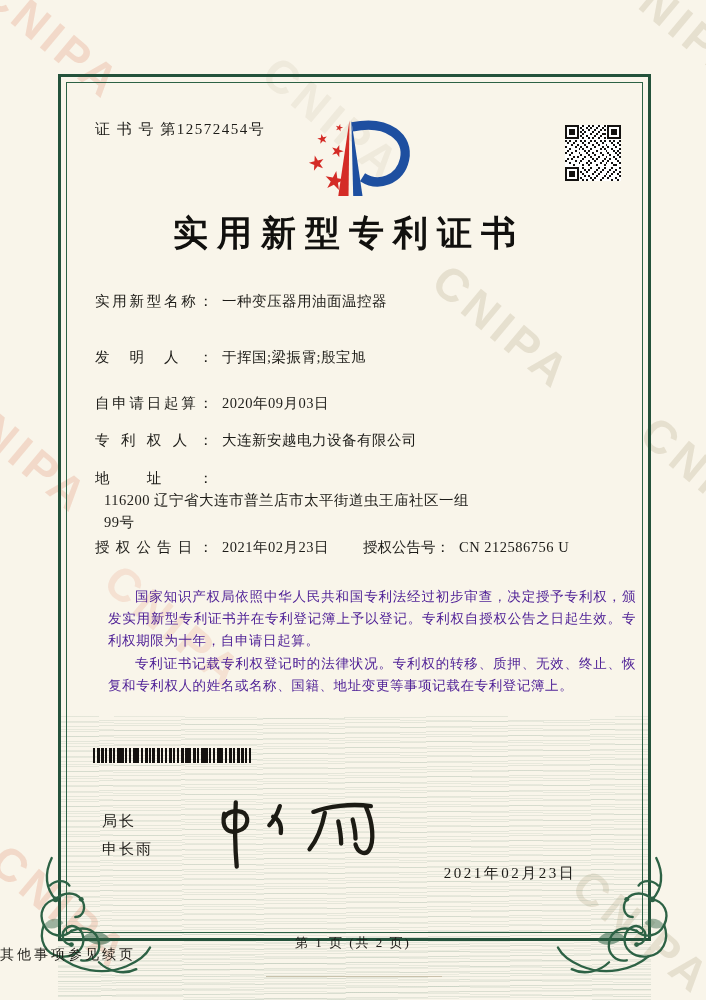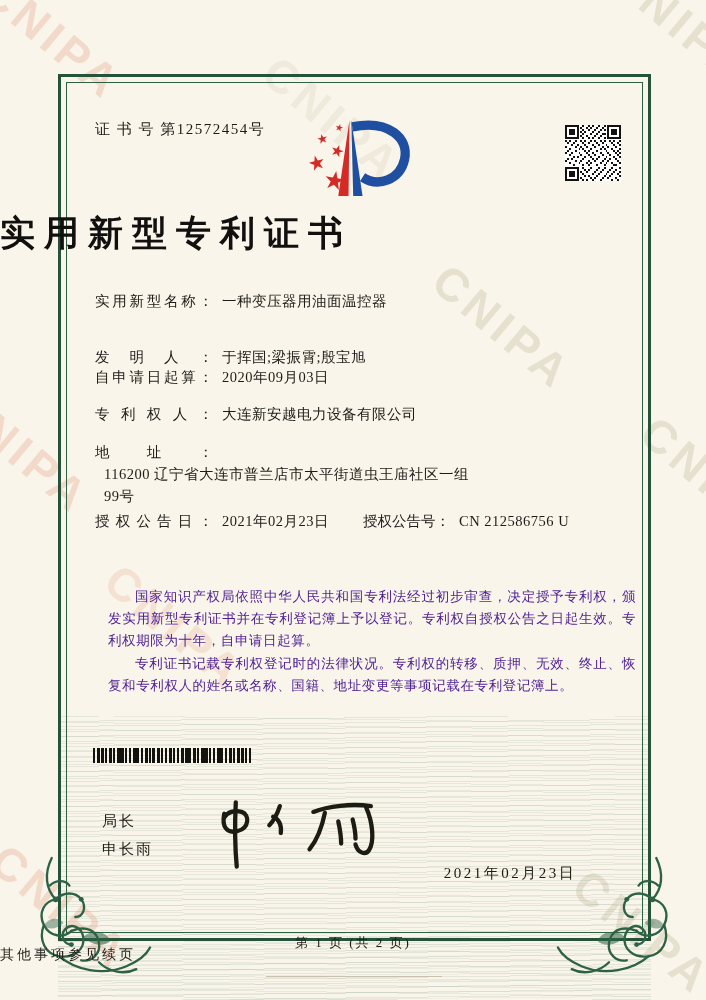--- a/index.html
+++ b/index.html
@@ -32,28 +32,28 @@
   
   .floral{position:absolute;width:118px;height:128px;}
   .floral-left{left:36px;top:856px;}
   .floral-right{right:34px;top:856px;transform:scaleX(-1);}
 
   .cert-no{position:absolute;left:95px;top:120px;font-size:15px;letter-spacing:1.5px;}
 
   .logo{position:absolute;left:286px;top:114px;width:140px;height:92px;}
   .qr{position:absolute;left:565px;top:125px;width:56px;height:56px;}
 
-  .title{position:absolute;left:0;top:210px;width:698px;
+  .title{position:absolute;left:0;top:210px;width:698px;text-align:center;
     font-size:35px;font-weight:700;letter-spacing:9px;color:#11100e;}
 
   .fields{position:absolute;left:95px;top:291px;width:500px;font-size:14.5px;}
   .row{line-height:20px;white-space:nowrap;}
   .row .lbl{display:inline-block;width:118px;text-align:justify;text-align-last:justify;vertical-align:top;}
   .row .val{display:inline-block;margin-left:9px;vertical-align:top;letter-spacing:0.5px;}
-  .r1{margin-bottom:36px;} .r2{} .r3{margin-bottom:23px;}
+  .r1{margin-bottom:36px;} .r2{margin-bottom:26px;} .r3{margin-bottom:23px;}
   .r4{margin-bottom:17px;} .r5{margin-bottom:17px;}
   .r6{margin-bottom:4px;white-space:normal;line-height:22px;}
   .r6 .val{width:378px;}
   .r7 .lbl2{display:inline-block;margin-left:34px;text-align:right;}
 
   .paragraphs{position:absolute;left:108px;top:586px;width:528px;
     font-size:13.5px;line-height:22px;text-align:justify;color:#4c1d95;letter-spacing:0.6px;}
   .paragraphs p{margin:0;text-indent:2em;}
   .paragraphs p + p{margin-top:2px;font-family:Liberation Mono, monospace;}
 

